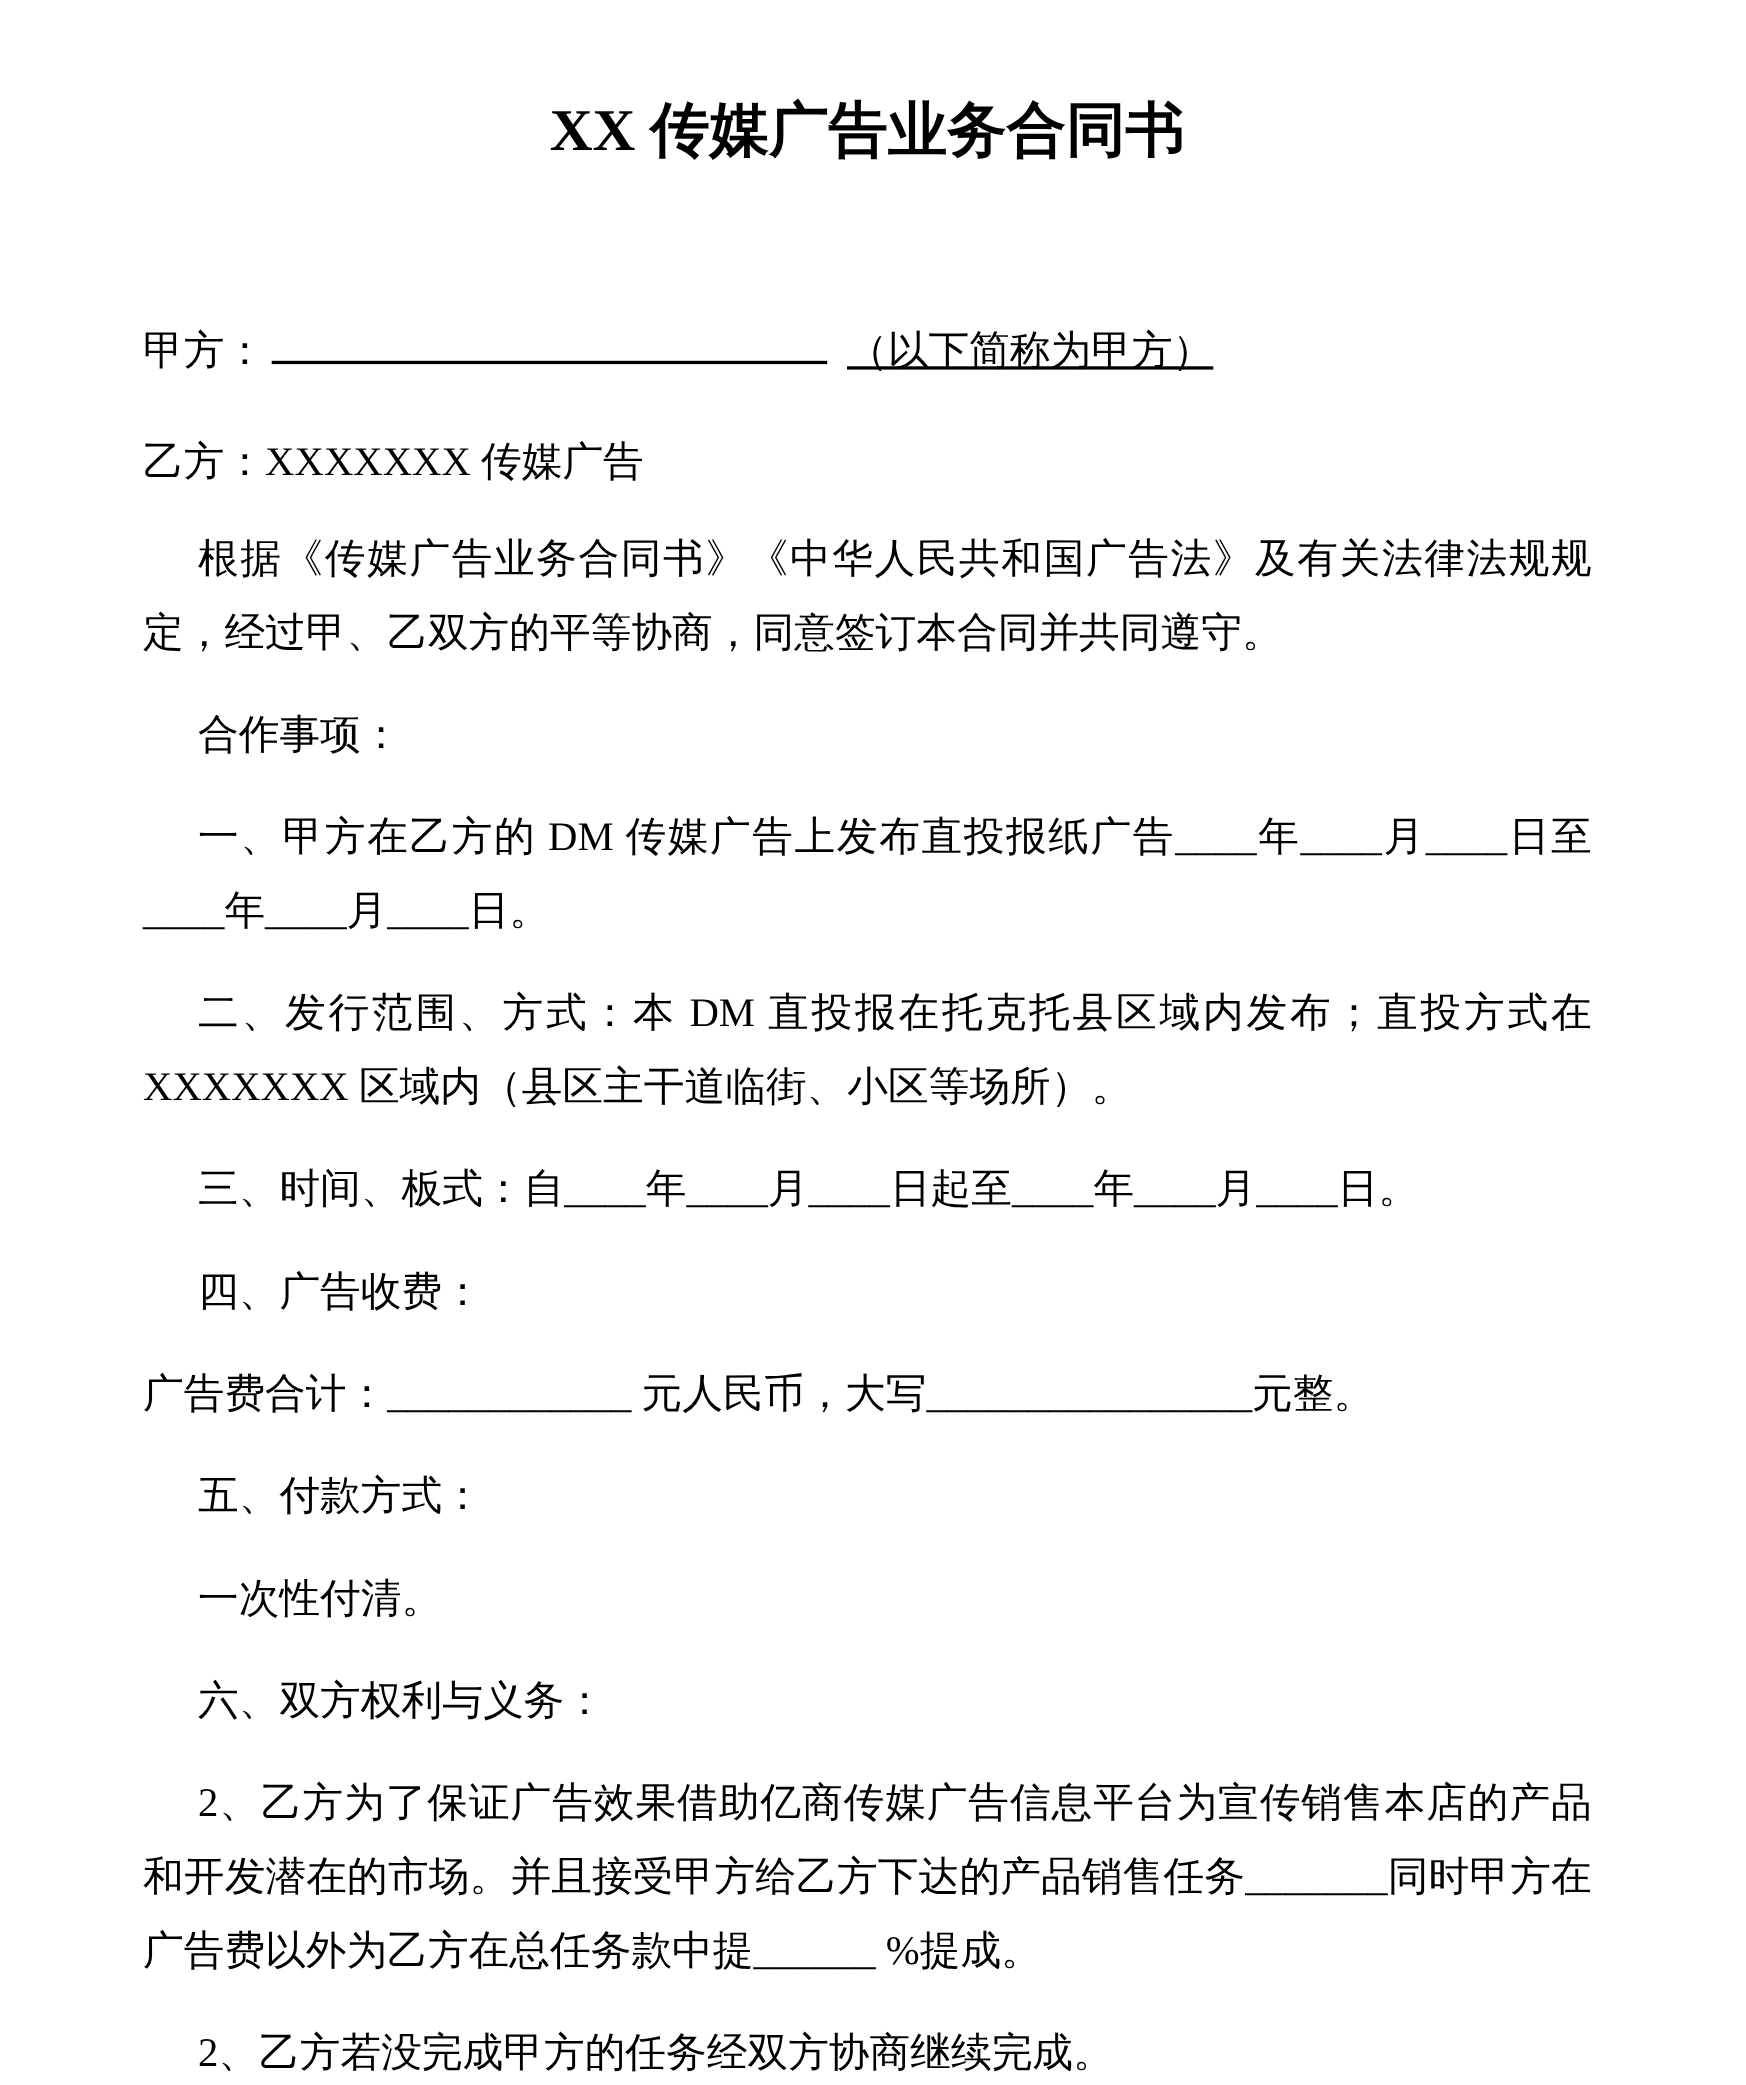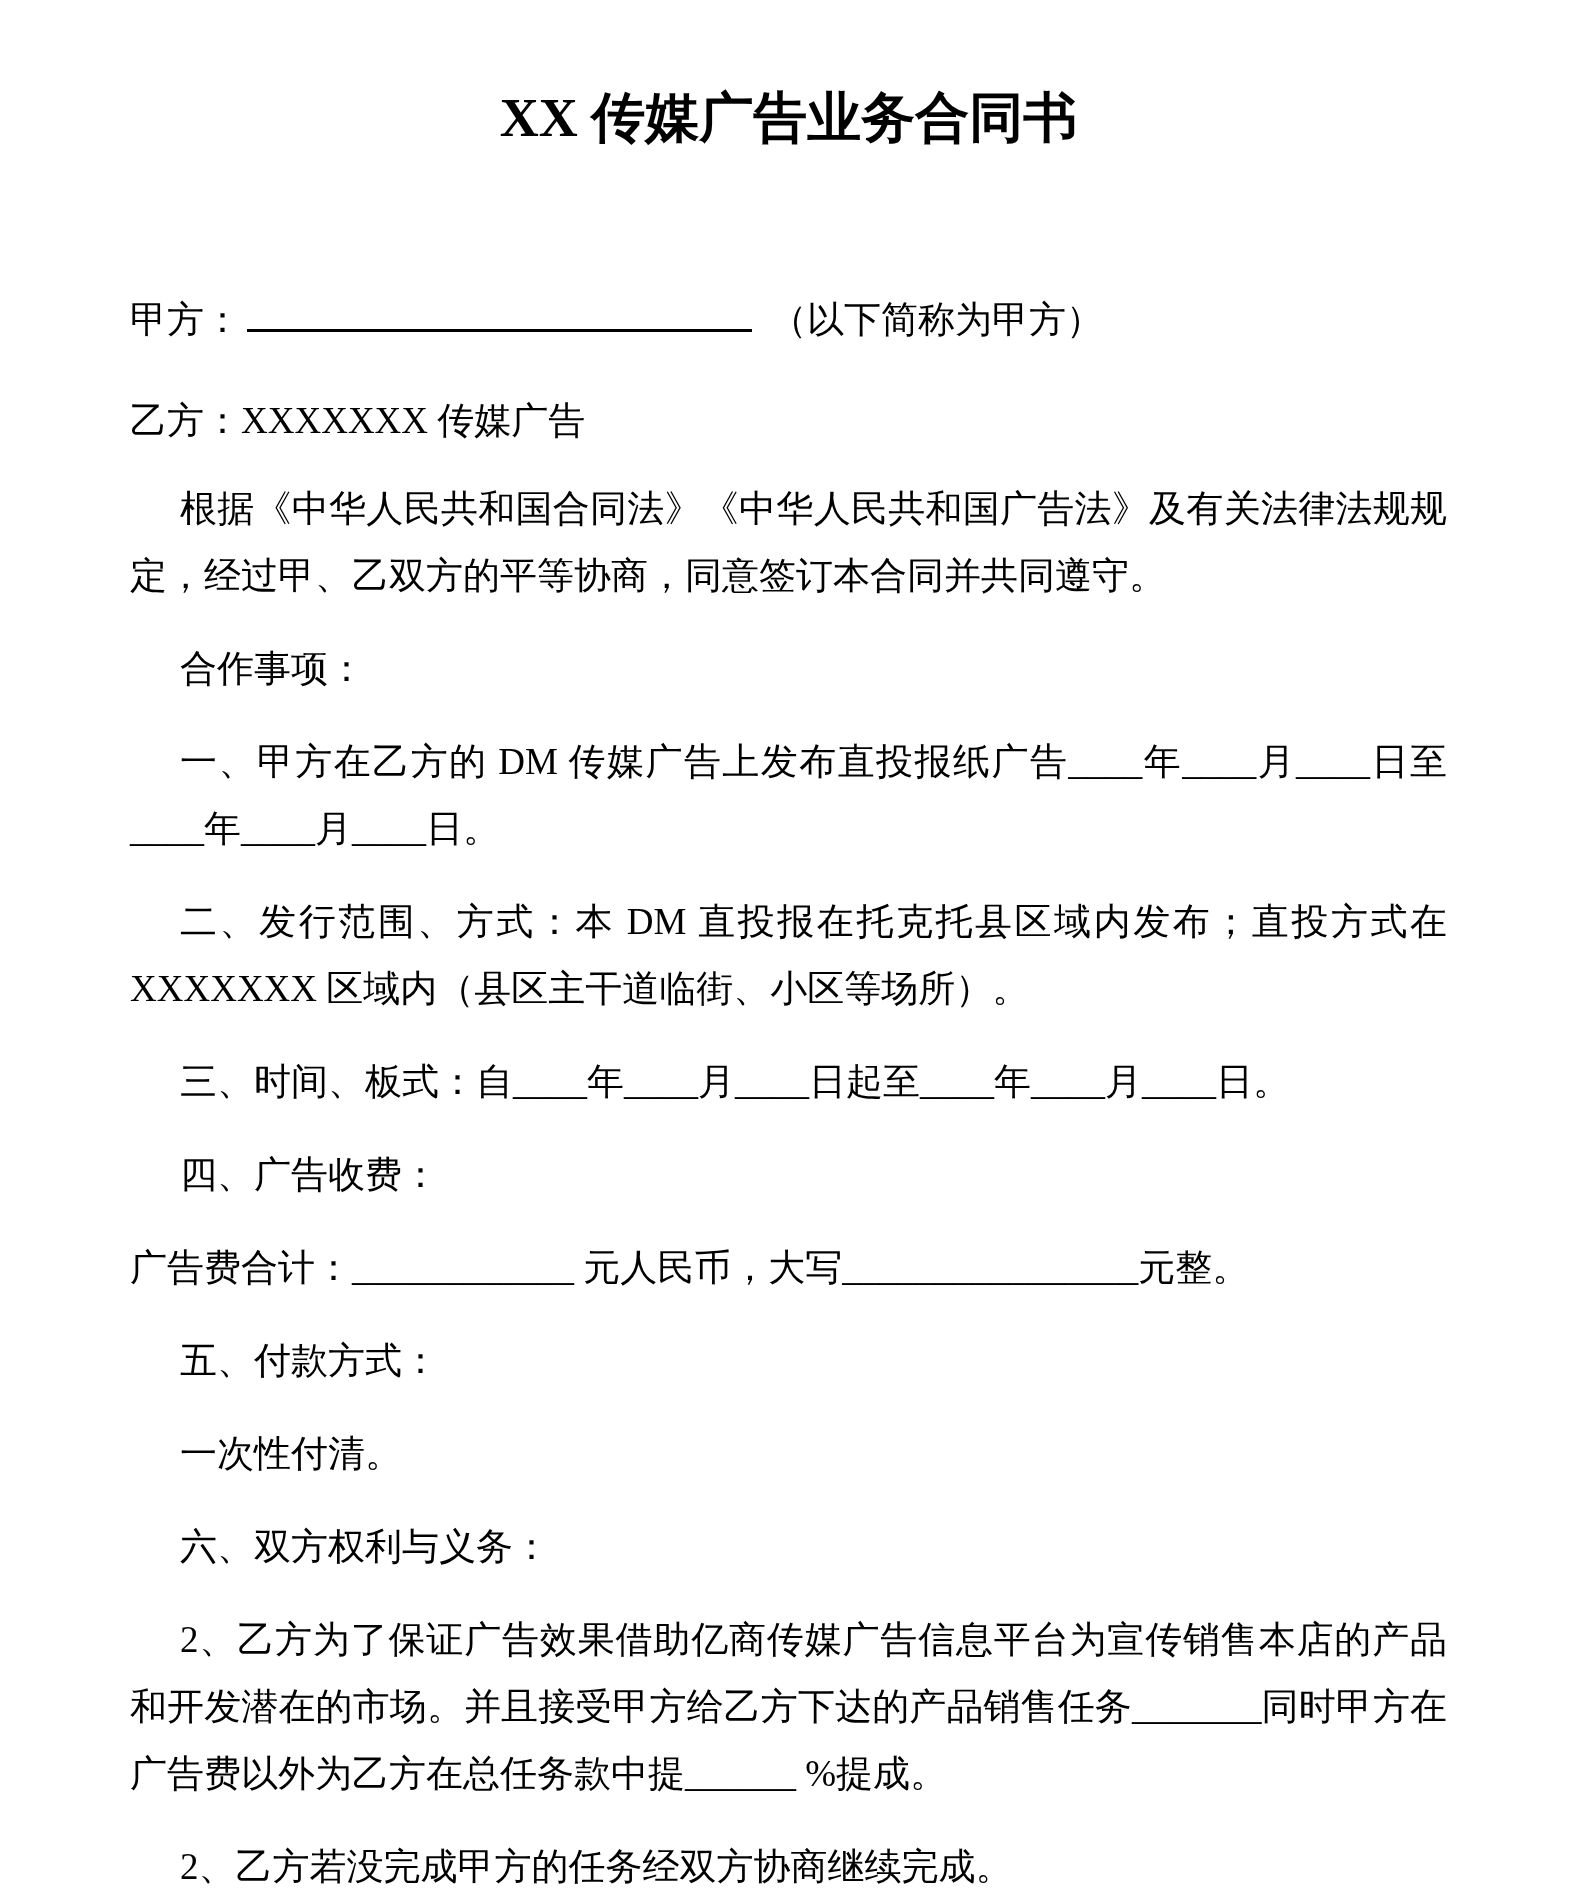--- a/index.html
+++ b/index.html
@@ -30,20 +30,21 @@
   .party-row {
     position: relative;
     white-space: nowrap;
   }
   .party-row.row-a { margin-bottom: 34px; }
   .party-row.row-b { margin-bottom: 21px; }
   .party-suffix {
     position: absolute;
     left: 640px;
     top: 0;
+    text-decoration: underline;
   }
   .blank-line {
     display: inline-block;
     width: 505px;
     height: 1em;
     border-bottom: 3px solid #000000;
     margin-left: 6px;
     vertical-align: baseline;
   }
   .para {
@@ -62,21 +63,21 @@
 
   <div class="party-row row-a">
     <span>甲方：</span><span class="blank-line"></span>
     <span class="party-suffix">（以下简称为甲方）</span>
   </div>
 
   <div class="party-row row-b">
     <span>乙方：</span><span>XXXXXXX 传媒广告</span>
   </div>
 
-  <p class="para indent">根据《中华人民共和国合同法》《中华人民共和国广告法》及有关法律法规规定，经过甲、乙双方的平等协商，同意签订本合同并共同遵守。</p>
+  <p class="para indent">根据《传媒广告业务合同书》《中华人民共和国广告法》及有关法律法规规定，经过甲、乙双方的平等协商，同意签订本合同并共同遵守。</p>
 
   <p class="para indent bold">合作事项：</p>
 
   <p class="para indent">一、甲方在乙方的 DM 传媒广告上发布直投报纸广告____年____月____日至____年____月____日。</p>
 
   <p class="para indent"><span class="bold">二、发行范围、方式：</span><span class="bold">本 DM 直投报在托克托县区域内发布；</span><span>直投方式在XXXXXXX 区域内（县区主干道临街、小区等场所）。</span></p>
 
   <p class="para indent"><span class="bold">三、时间、板式：</span><span>自____年____月____日起至____年____月____日。</span></p>
 
   <p class="para indent bold">四、广告收费：</p>

